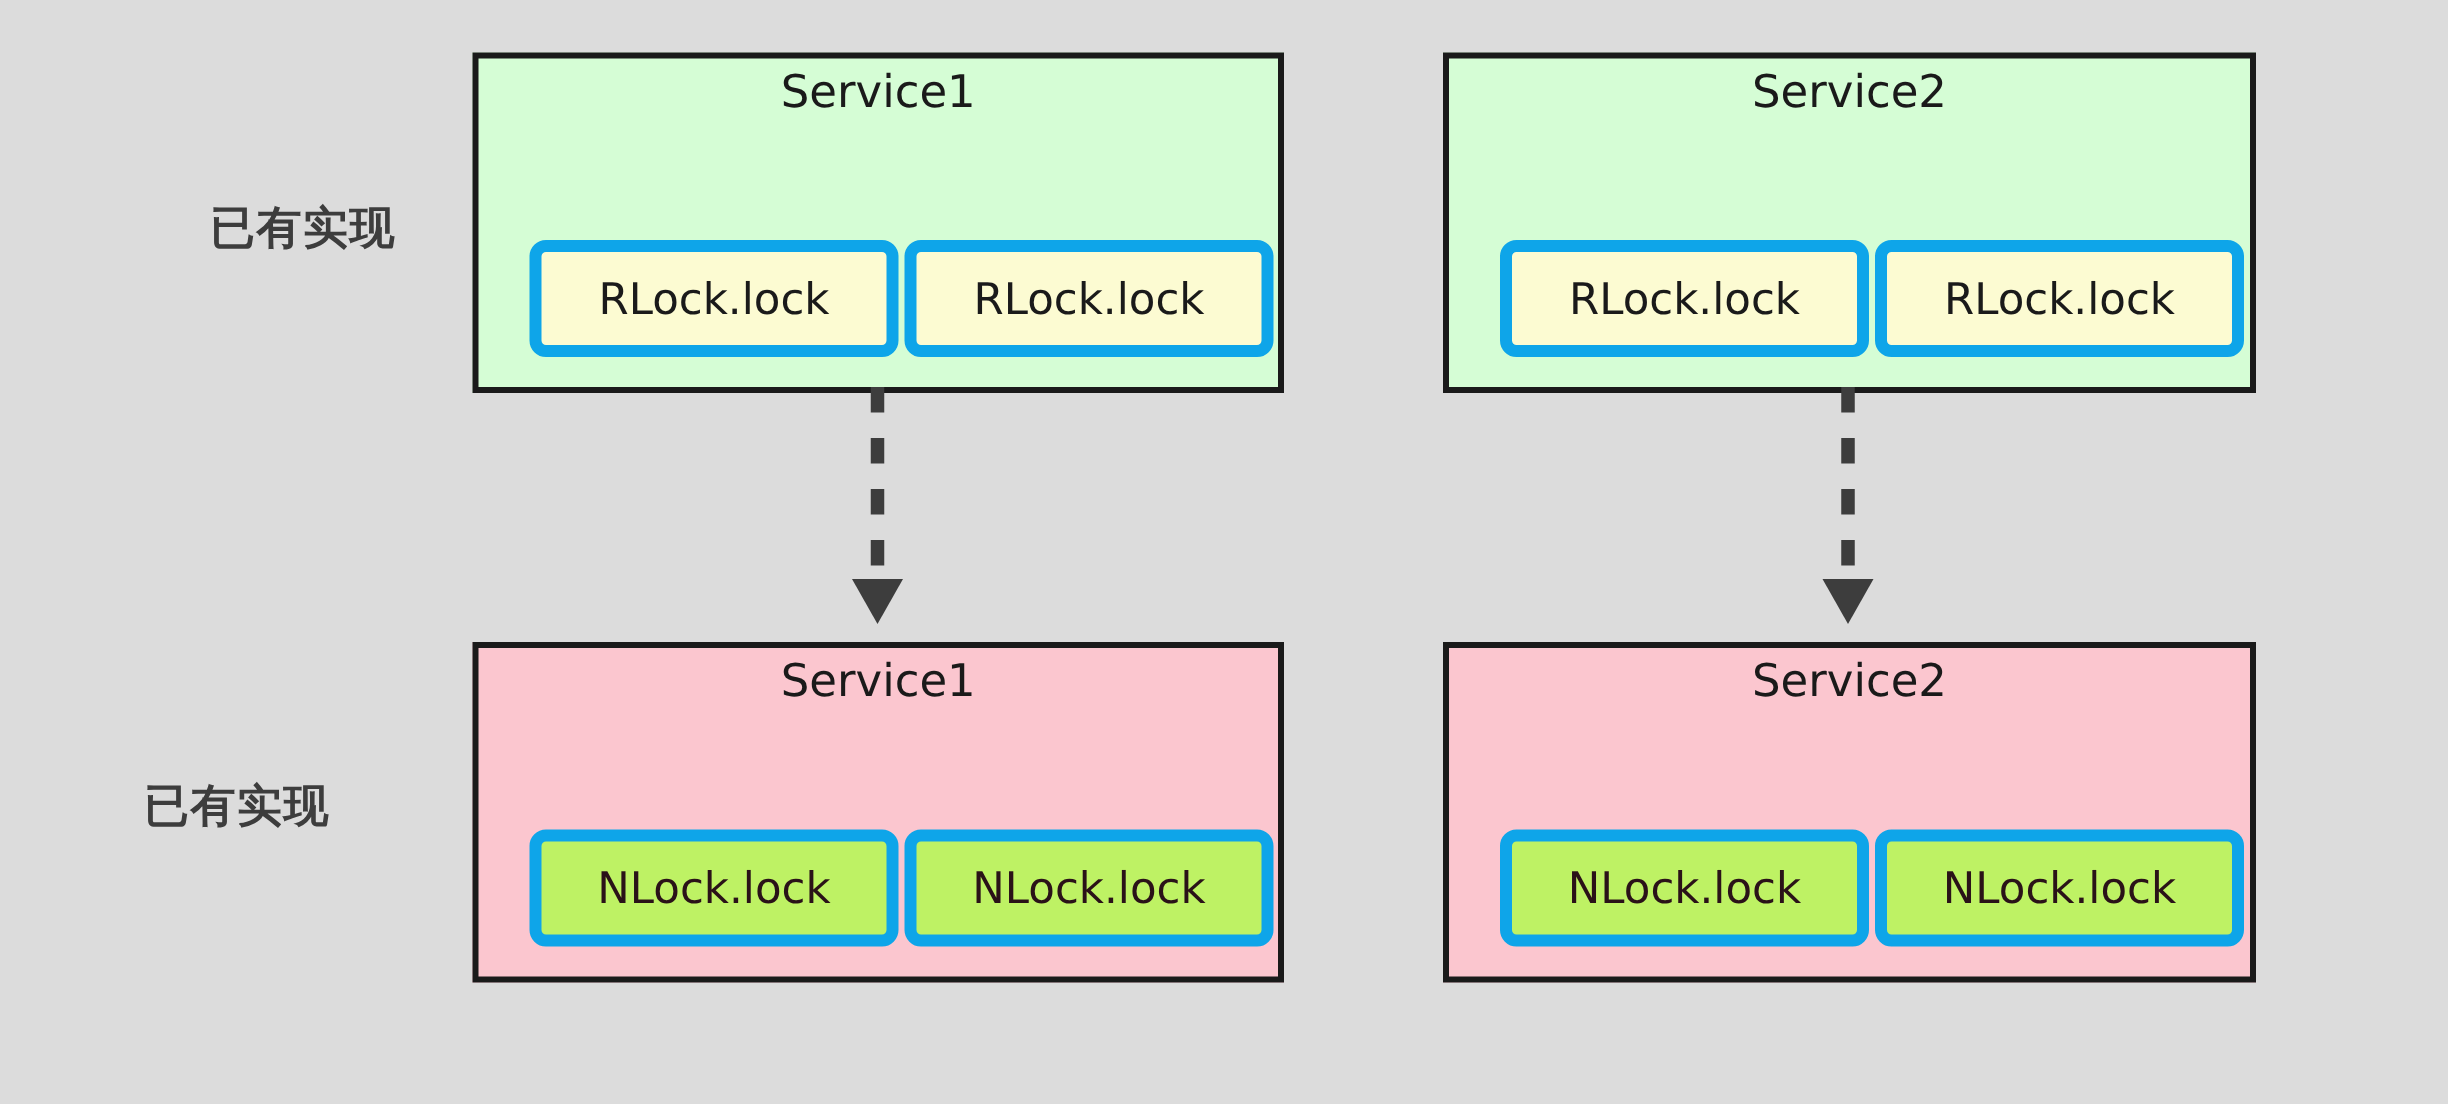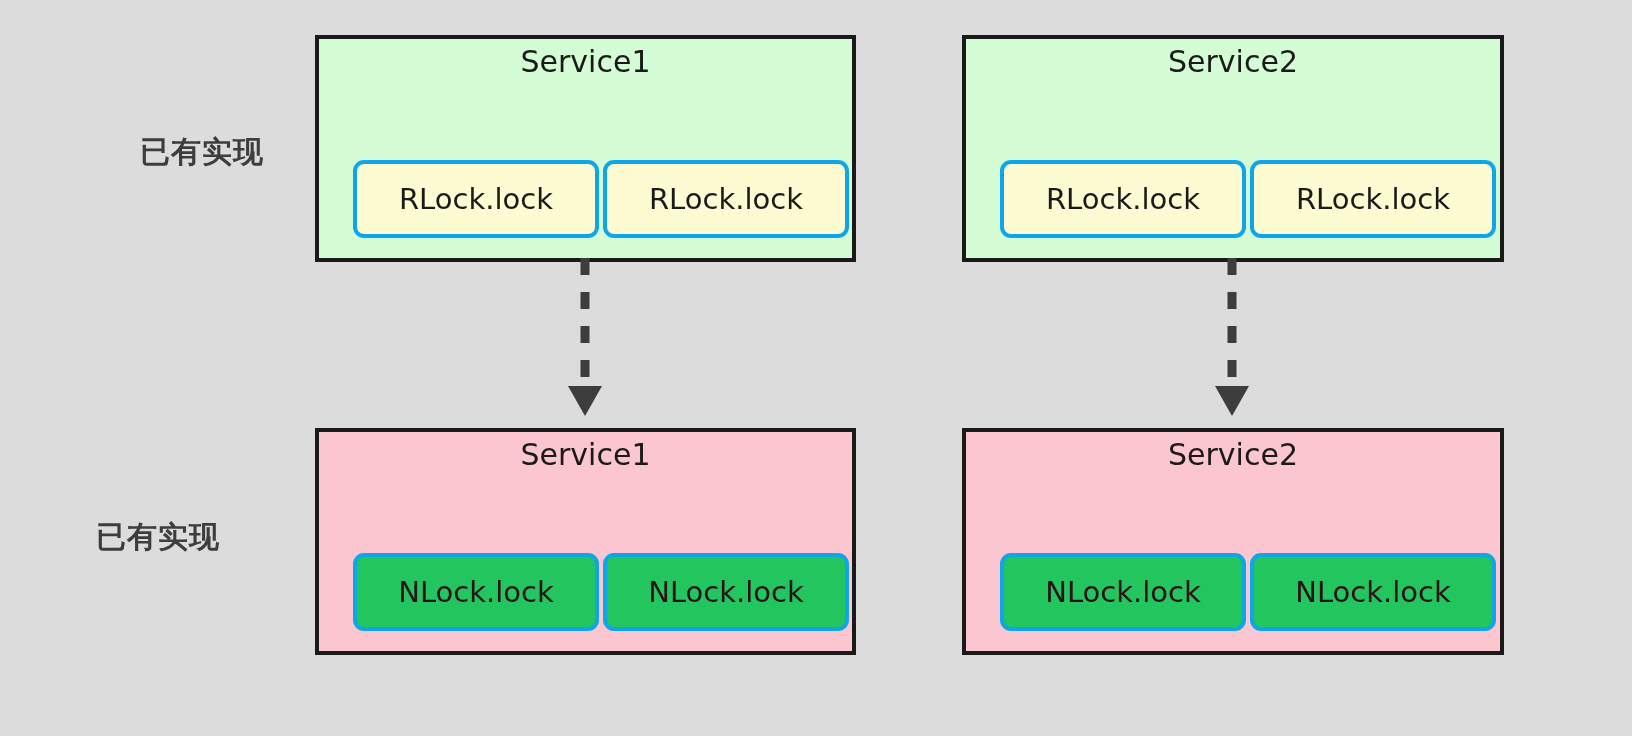--- a/index.html
+++ b/index.html
@@ -53,31 +53,31 @@
     color: #1a1a1a;
     line-height: 1.25;
   }
 
   
   .lock-chip {
     position: absolute;
     box-sizing: border-box;
     width: 246px;
     height: 78px;
-    border: 4px solid #0ea5e9;
+    border: 8px solid #0ea5e9;
     border-radius: 11px;
     display: flex;
     align-items: center;
     justify-content: center;
     font-family: "DejaVu Sans", "Liberation Sans", sans-serif;
     font-size: 29px;
     color: #1a1a1a;
   }
   .lock-chip.yellow { background: #fcfbd2; }
-  .lock-chip.red    { background: #22c55e; color: #2a1218; }
+  .lock-chip.red    { background: #bef264; color: #2a1218; }
 
   .chip-slot-left  { left: 34px;  top: 121px; }
   .chip-slot-right { left: 284px; top: 121px; }
 
   
   .arrow-svg {
     position: absolute;
     overflow: visible;
   }
 </style>

